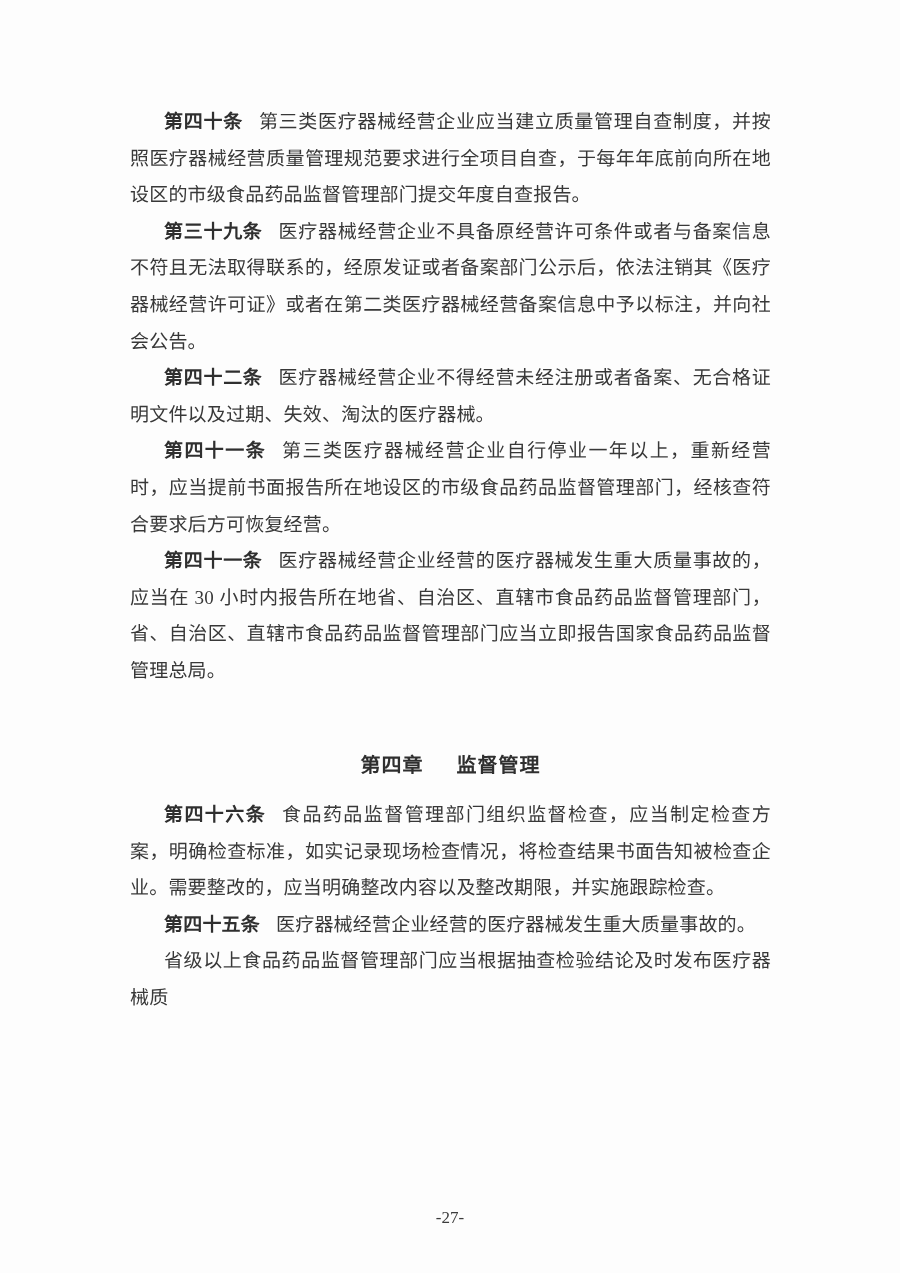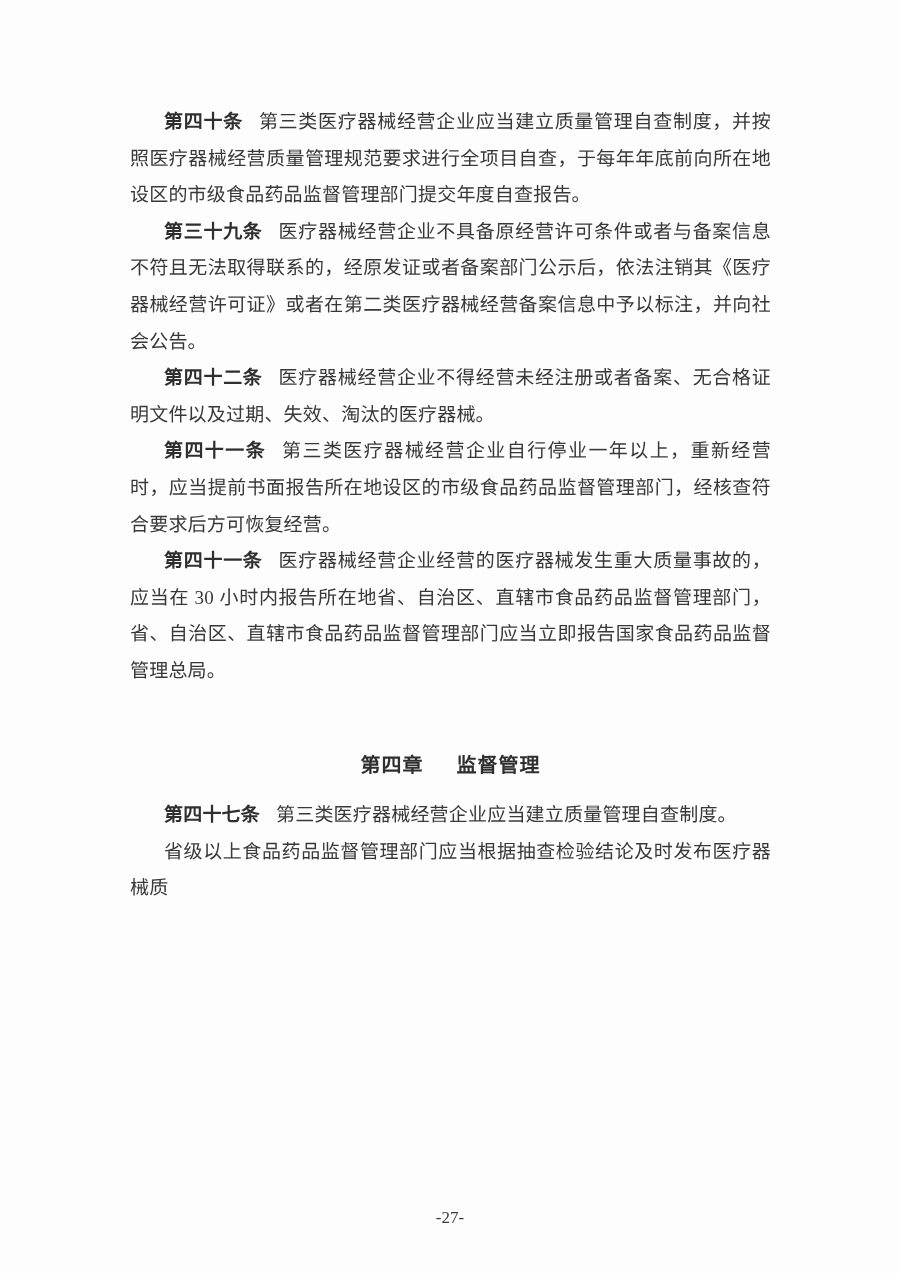--- a/index.html
+++ b/index.html
@@ -68,22 +68,23 @@
     <p class="article"><span class="article-no">第四十二条</span><span>医疗器械经营企业不得经营未经注册或者备案、无合格证明文件以及过期、失效、淘汰的医疗器械。</span></p>
 
     <p class="article"><span class="article-no">第四十一条</span><span>第三类医疗器械经营企业自行停业一年以上，重新经营时，应当提前书面报告所在地设区的市级食品药品监督管理部门，经核查符合要求后方可恢复经营。</span></p>
 
     <p class="article"><span class="article-no">第四十一条</span><span>医疗器械经营企业经营的医疗器械发生重大质量事故的，应当在 30 小时内报告所在地省、自治区、直辖市食品药品监督管理部门，省、自治区、直辖市食品药品监督管理部门应当立即报告国家食品药品监督管理总局。</span></p>
 
     <h2 class="chapter"><span>第四章</span><span class="chapter-title-gap">监督管理</span></h2>
 
 
 
+    <p class="article"><span class="article-no">第四十六条</span><span>食品药品监督管理部门组织监督检查，应当制定检查方案，明确检查标准，如实记录现场检查情况，将检查结果书面告知被检查企业。需要整改的，应当明确整改内容以及整改期限，并实施跟踪检查。</span></p>
 
-    <p class="article"><span class="article-no">第四十七条</span><span>第三类医疗器械经营企业应当建立质量管理自查制度。</span></p>
+    <p class="article"><span class="article-no">第四十五条</span><span>医疗器械经营企业经营的医疗器械发生重大质量事故的。</span></p>
 
     <p class="article">省级以上食品药品监督管理部门应当根据抽查检验结论及时发布医疗器械质</p>
 
   </main>
 
   <footer class="footer"><span>-27-</span></footer>
 
 </div>
 
 </body></html>

